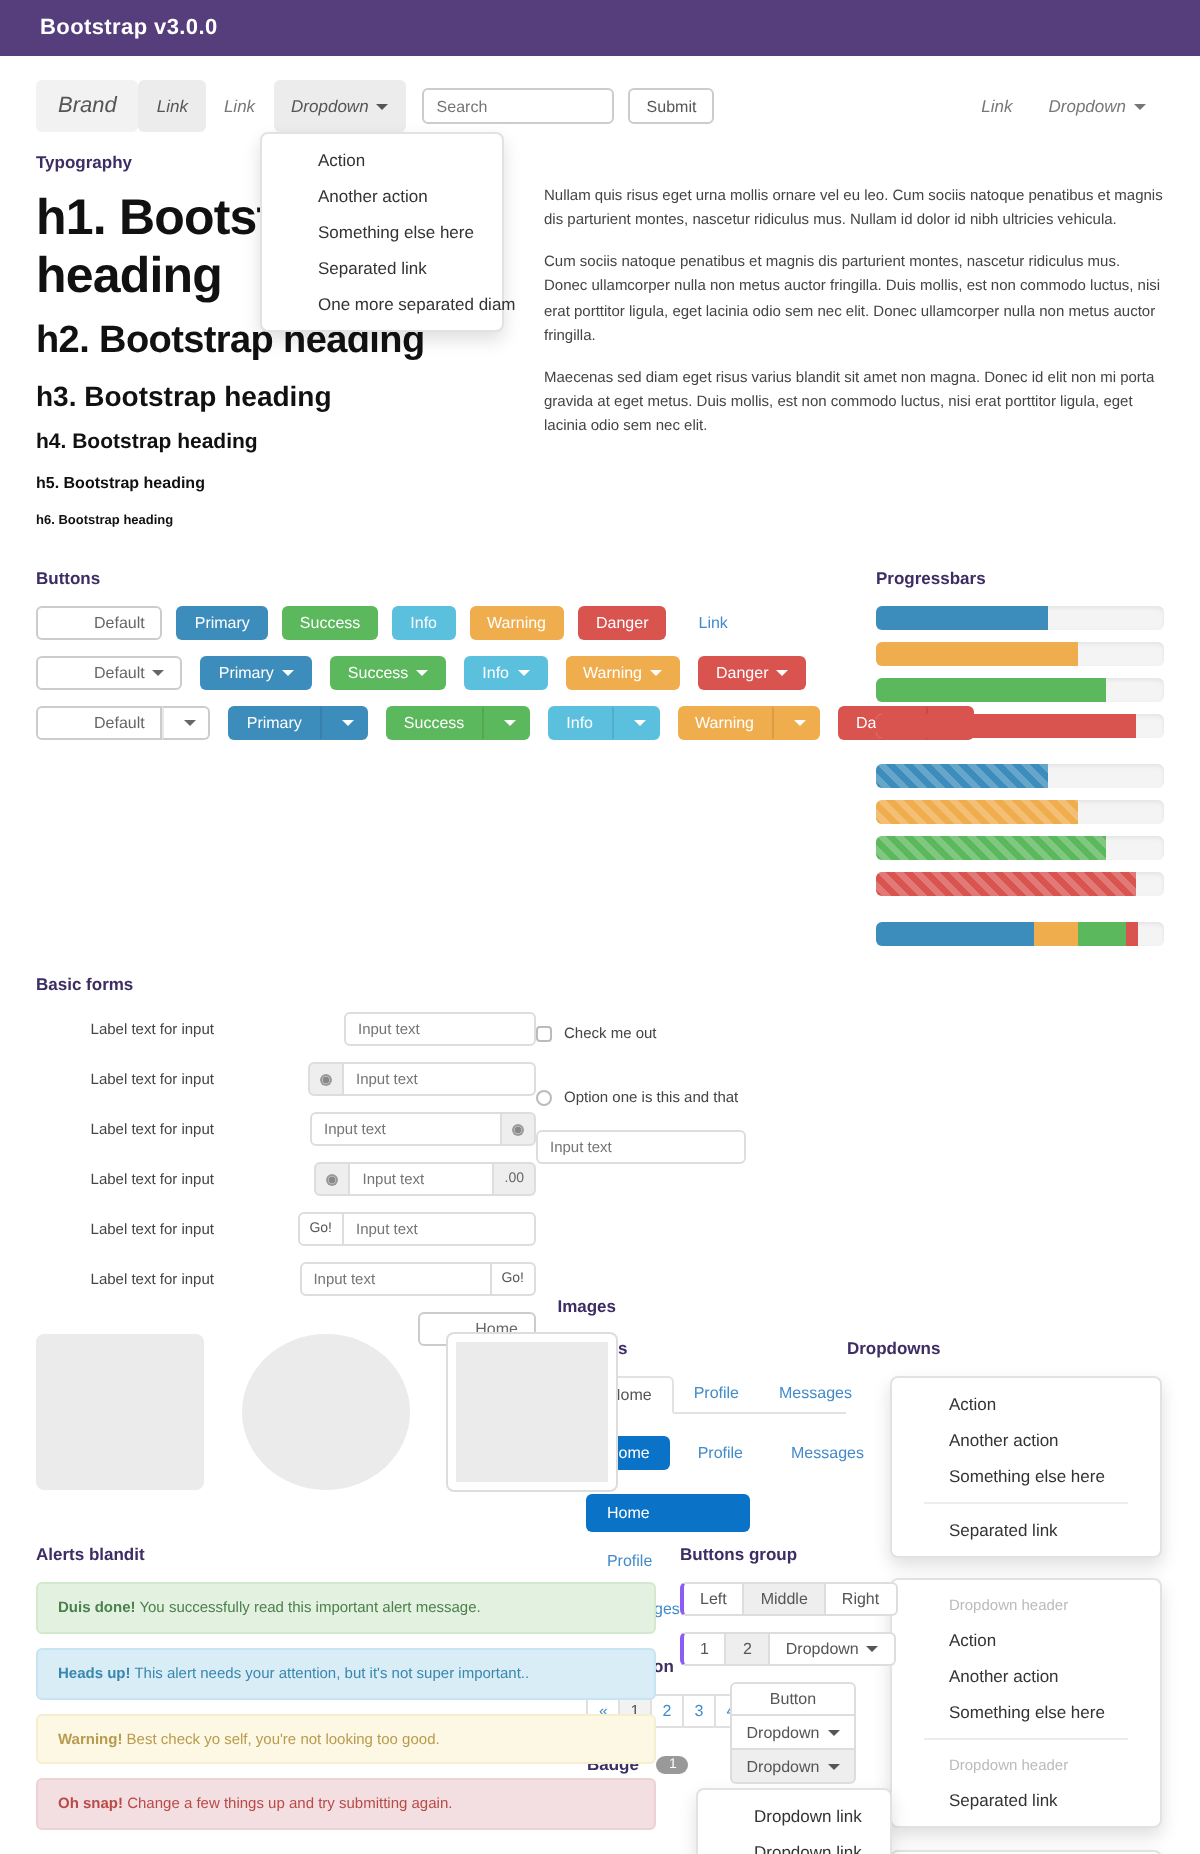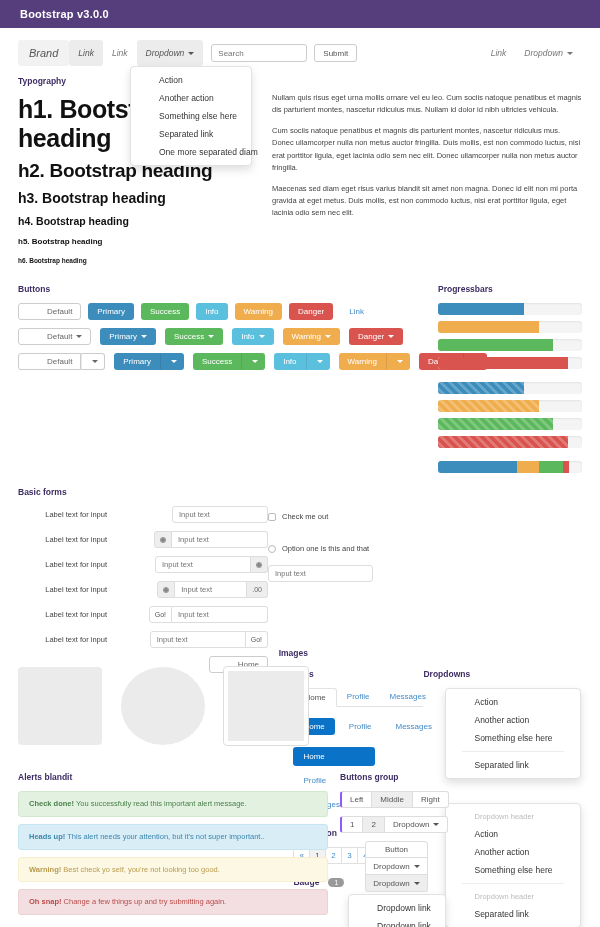--- a/index.html
+++ b/index.html
@@ -513,21 +513,21 @@
       <div class="sect">Dropdowns</div>
 
       <div class="dd-panel" style="margin-left:22px;width:136px;">
         <div class="dd-item">Action</div>
         <div class="dd-item">Another action</div>
         <div class="dd-item">Something else here</div>
         <div class="dd-divider"></div>
         <div class="dd-item">Separated link</div>
       </div>
 
-      <div class="dd-panel" style="margin-left:22px;width:136px;margin-top:24px;">
+      <div class="dd-panel" style="margin-left:22px;width:136px;margin-top:10px;">
         <div class="dd-head">Dropdown header</div>
         <div class="dd-item">Action</div>
         <div class="dd-item">Another action</div>
         <div class="dd-item">Something else here</div>
         <div class="dd-divider"></div>
         <div class="dd-head">Dropdown header</div>
         <div class="dd-item">Separated link</div>
       </div>
 
       <div class="dd-panel" style="margin-left:22px;width:136px;margin-top:11px;">
@@ -545,21 +545,21 @@
     <div class="img-row">
       <div class="img-sq"></div>
       <div class="img-ci"></div>
       <div class="img-th"></div>
     </div>
   </div>
 
   <div style="position:absolute;left:18px;top:732px;width:310px;">
     <div class="sect">Alerts blandit</div>
     <div id="alerts-list">
-        <div class="alert a-success"><b>Check done!</b><span> You successfully read this important alert message.</span></div>
+        <div class="alert a-success"><b>Duis done!</b><span> You successfully read this important alert message.</span></div>
         <div class="alert a-info"><b>Heads up!</b><span> This alert needs your attention, but it's not super important..</span></div>
         <div class="alert a-warning"><b>Warning!</b><span> Best check yo self, you're not looking too good.</span></div>
         <div class="alert a-danger"><b>Oh snap!</b><span> Change a few things up and try submitting again.</span></div>
       </div>
   </div>
 
   <div style="position:absolute;left:340px;top:732px;width:120px;">
     <div class="sect">Buttons group</div>
 
     <div class="bgroup">

